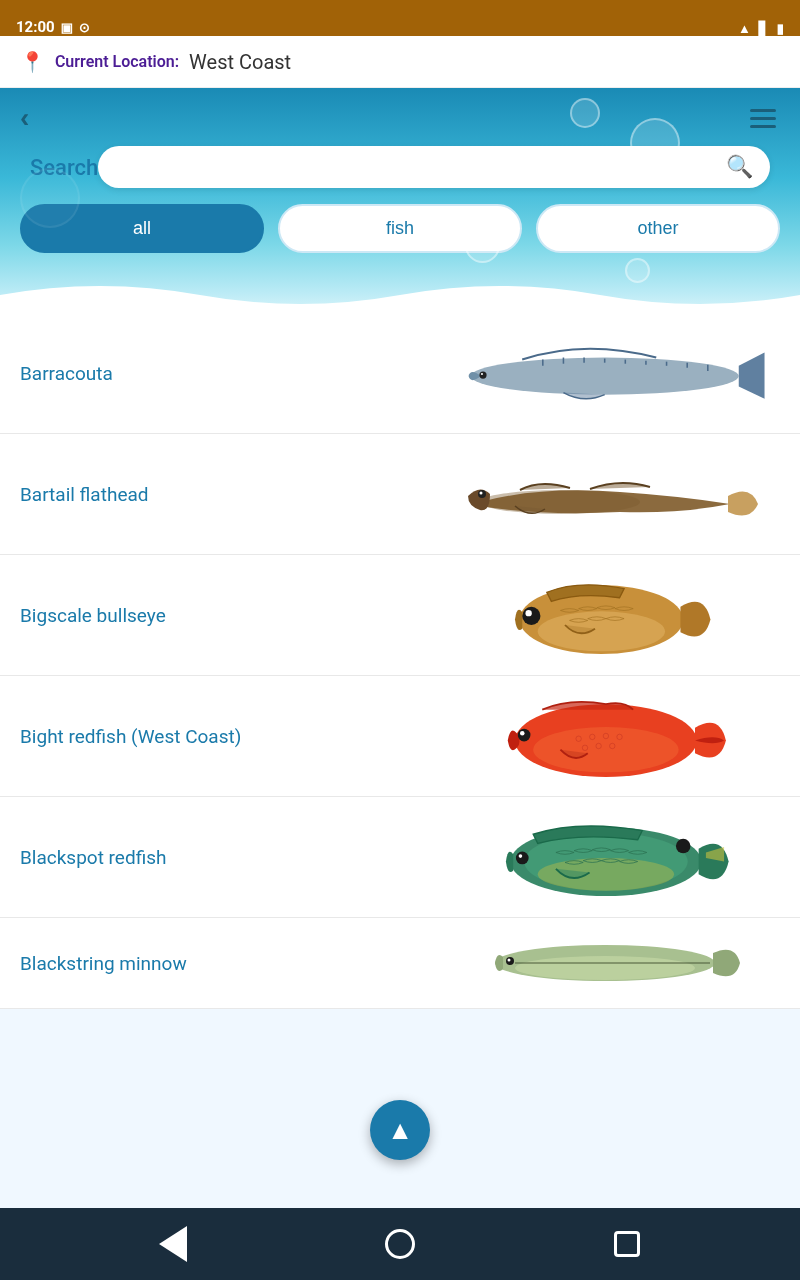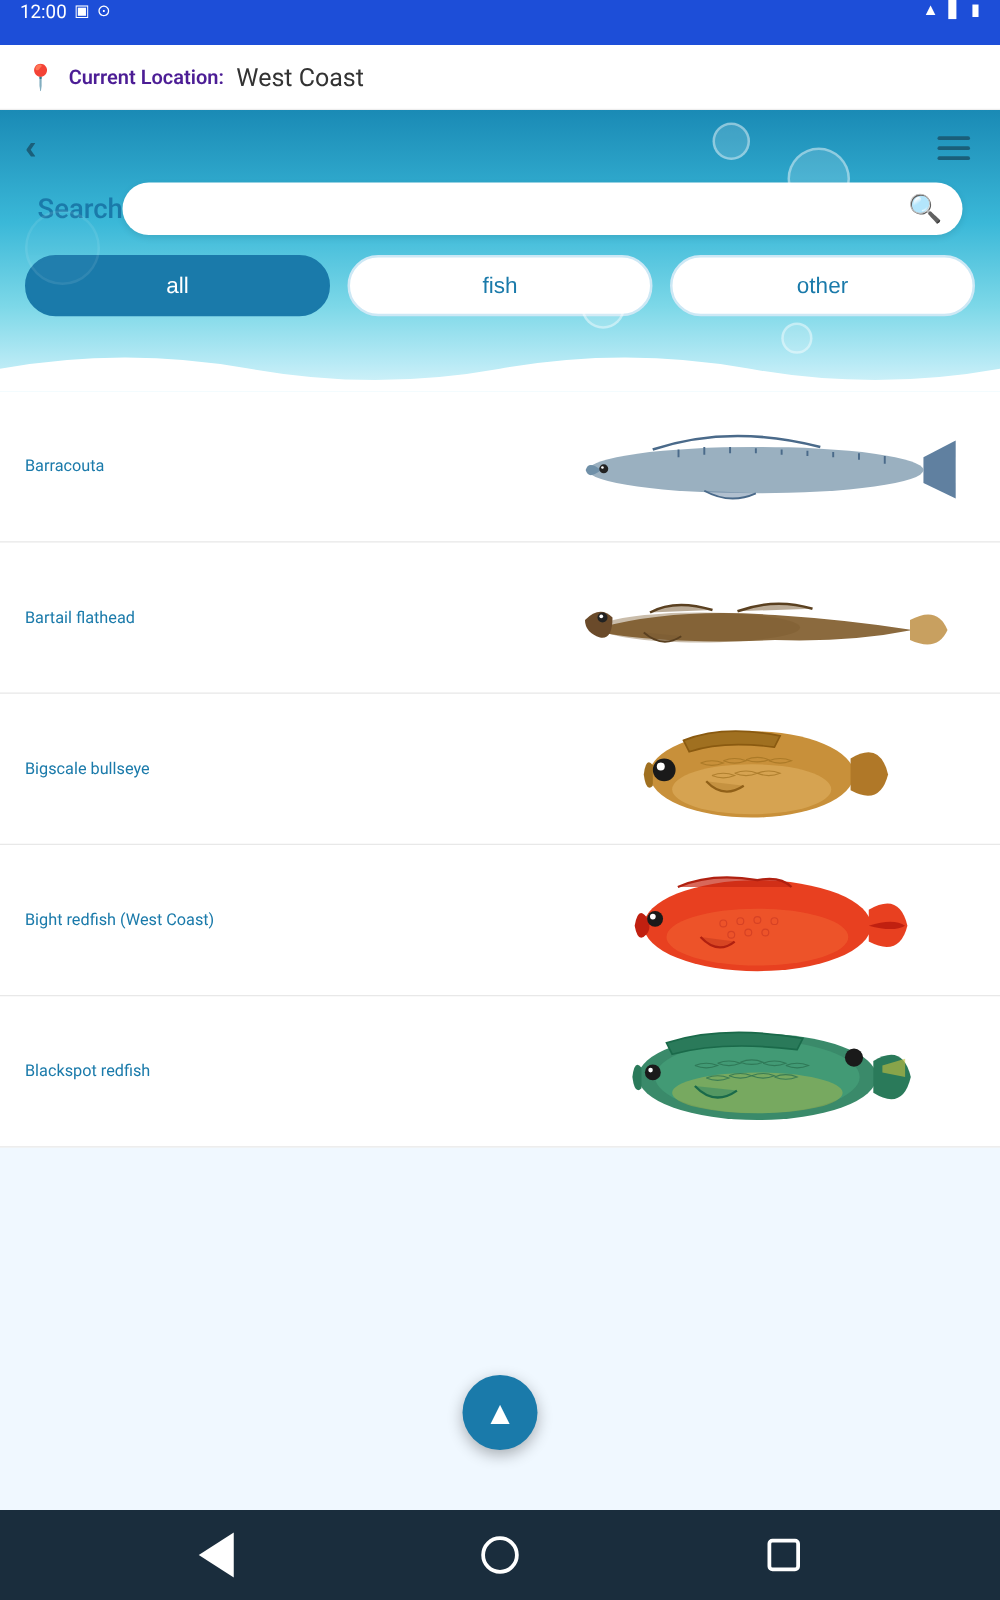--- a/index.html
+++ b/index.html
@@ -8,28 +8,28 @@
       min-height: 1280px;
       font-family: 'Roboto', Arial, sans-serif;
       background: #f0f8ff;
       overflow-x: hidden;
     }
 
     
     .status-bar {
       width: 800px;
       height: 36px;
-      background: #1d4ed8;
-      display: flex;
-      align-items: flex-start;
+      background: #a16207;
+      display: flex;
+      align-items: flex-end;
       justify-content: space-between;
       padding: 0 16px;
       color: white;
       font-size: 15px;
-      font-weight: 400;
+      font-weight: 700;
     }
     .status-bar-left { display: flex; align-items: center; gap: 6px; }
     .status-bar-right { display: flex; align-items: center; gap: 8px; }
     .status-icon { font-size: 13px; }
 
     
     .location-bar {
       width: 800px;
       height: 52px;
       background: white;
@@ -183,21 +183,21 @@
       justify-content: space-between;
       padding: 10px 20px;
       border-bottom: 1px solid #e8e8e8;
       min-height: 110px;
       position: relative;
       cursor: pointer;
     }
 
     .fish-name {
       color: #1a7aaa;
-      font-size: 13px;
+      font-size: 19px;
       font-weight: 400;
       max-width: 360px;
     }
 
     .fish-image-area {
       width: 330px;
       height: 100px;
       display: flex;
       align-items: center;
       justify-content: flex-end;
@@ -519,20 +519,38 @@
             <path d="M105,51 Q115,47 125,51 Q115,55 105,51" fill="none" stroke="#2a7050" stroke-width="1" opacity="0.8"></path>
             <path d="M125,51 Q135,47 145,51 Q135,55 125,51" fill="none" stroke="#2a7050" stroke-width="1" opacity="0.8"></path>
             <path d="M145,52 Q155,48 165,52 Q155,56 145,52" fill="none" stroke="#2a7050" stroke-width="1" opacity="0.8"></path>
 
             <path d="M75,60 Q92,78 112,64" stroke="#1a6a4a" stroke-width="2" fill="rgba(60,140,100,0.6)"></path>
           </g>
         </svg>
       </div>
     </div>
 
+    <div class="fish-item-partial">
+      <span class="fish-name">Blackstring minnow</span>
+      <div class="fish-image-area" style="height:70px;">
+        <svg viewBox="0 0 320 70" class="fish-svg" xmlns="http://www.w3.org/2000/svg">
+
+          <g transform="translate(30,5)">
+            <ellipse cx="120" cy="30" rx="110" ry="18" fill="#a8c090"></ellipse>
+            <ellipse cx="120" cy="35" rx="90" ry="12" fill="#c8daa8" opacity="0.6"></ellipse>
+            <path d="M228,20 Q250,10 255,30 Q250,50 228,40 Z" fill="#90a878"></path>
+            <path d="M18,24 Q12,18 10,30 Q12,42 18,36 Z" fill="#90a878"></path>
+            <circle cx="25" cy="28" r="4" fill="#1a1a1a"></circle>
+            <circle cx="24" cy="27" r="1.5" fill="white"></circle>
+
+            <line x1="30" y1="30" x2="225" y2="30" stroke="#4a5a38" stroke-width="2" opacity="0.5"></line>
+          </g>
+        </svg>
+      </div>
+    </div>
 
   </div>
 </div>
 
 <button class="scroll-top-btn">▲</button>
 
 <div class="bottom-nav">
   <button class="nav-btn">
     <div class="nav-triangle"></div>
   </button>

